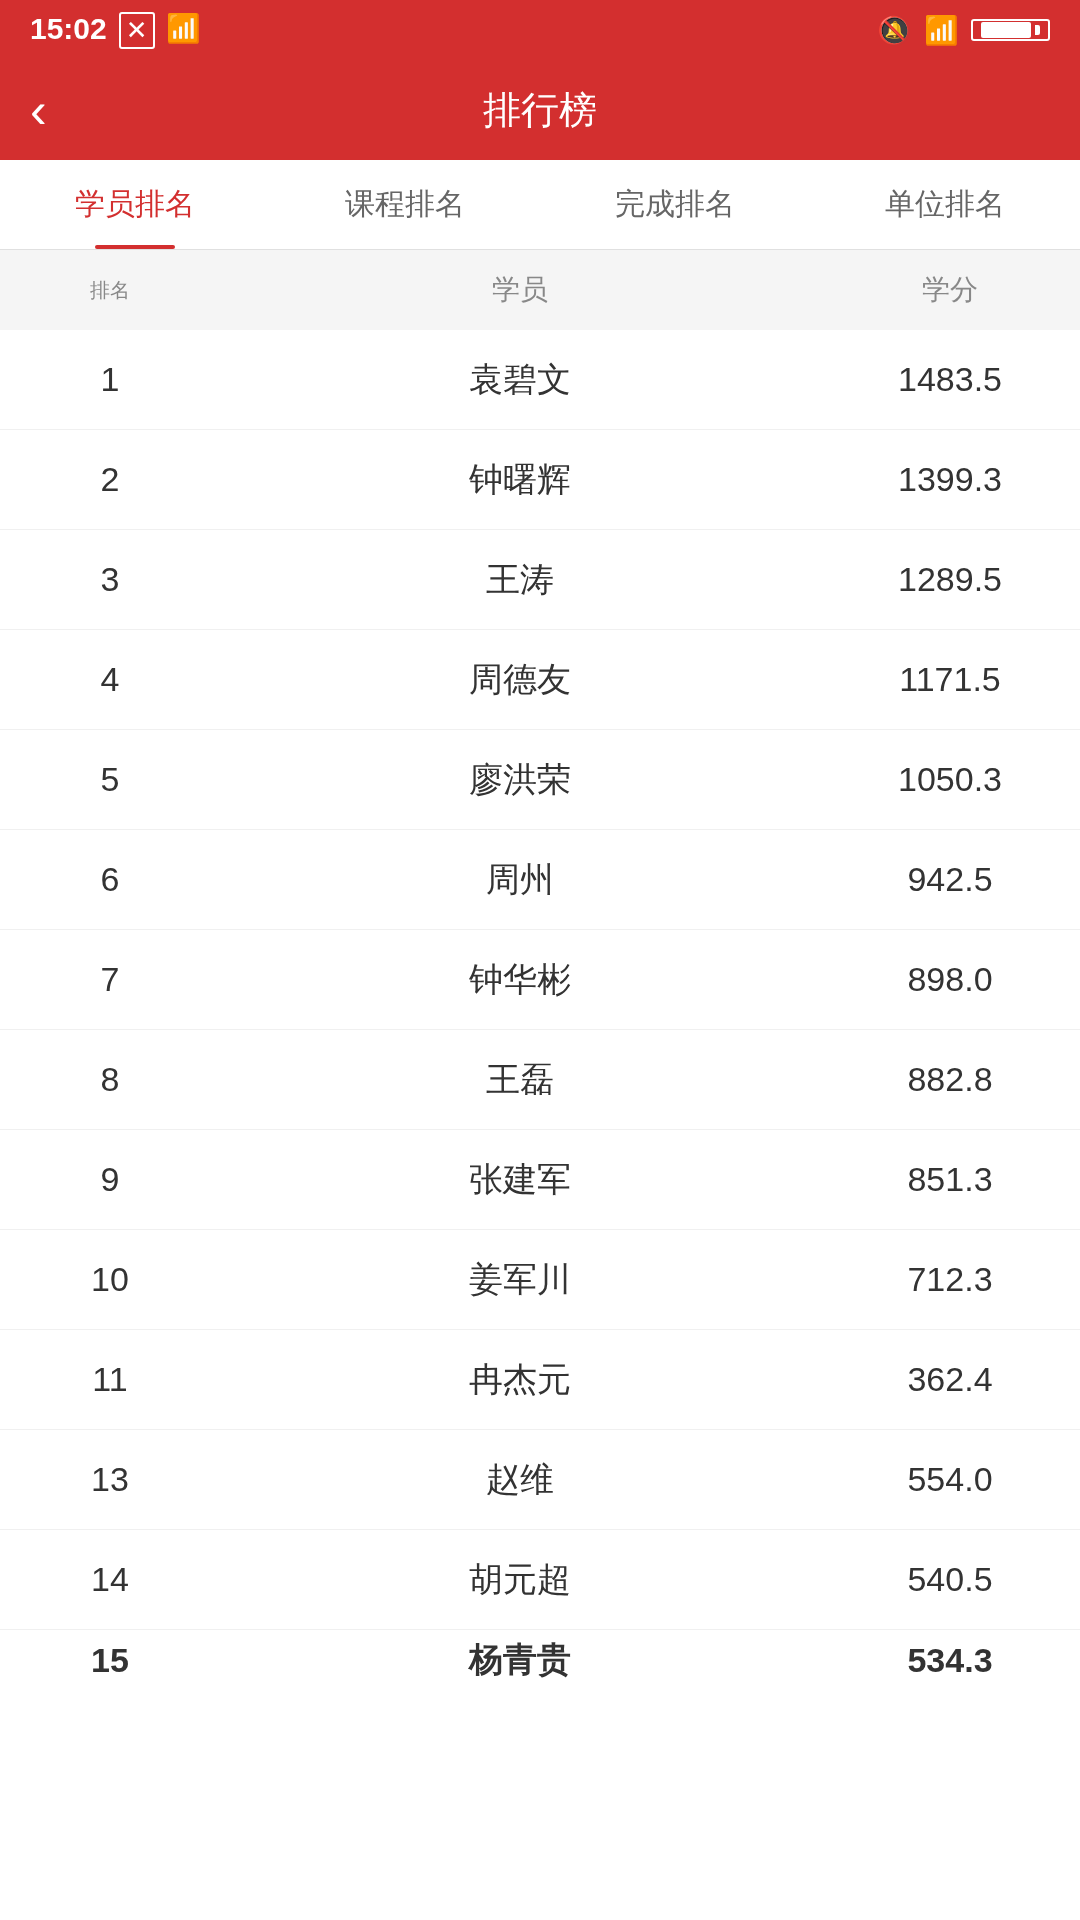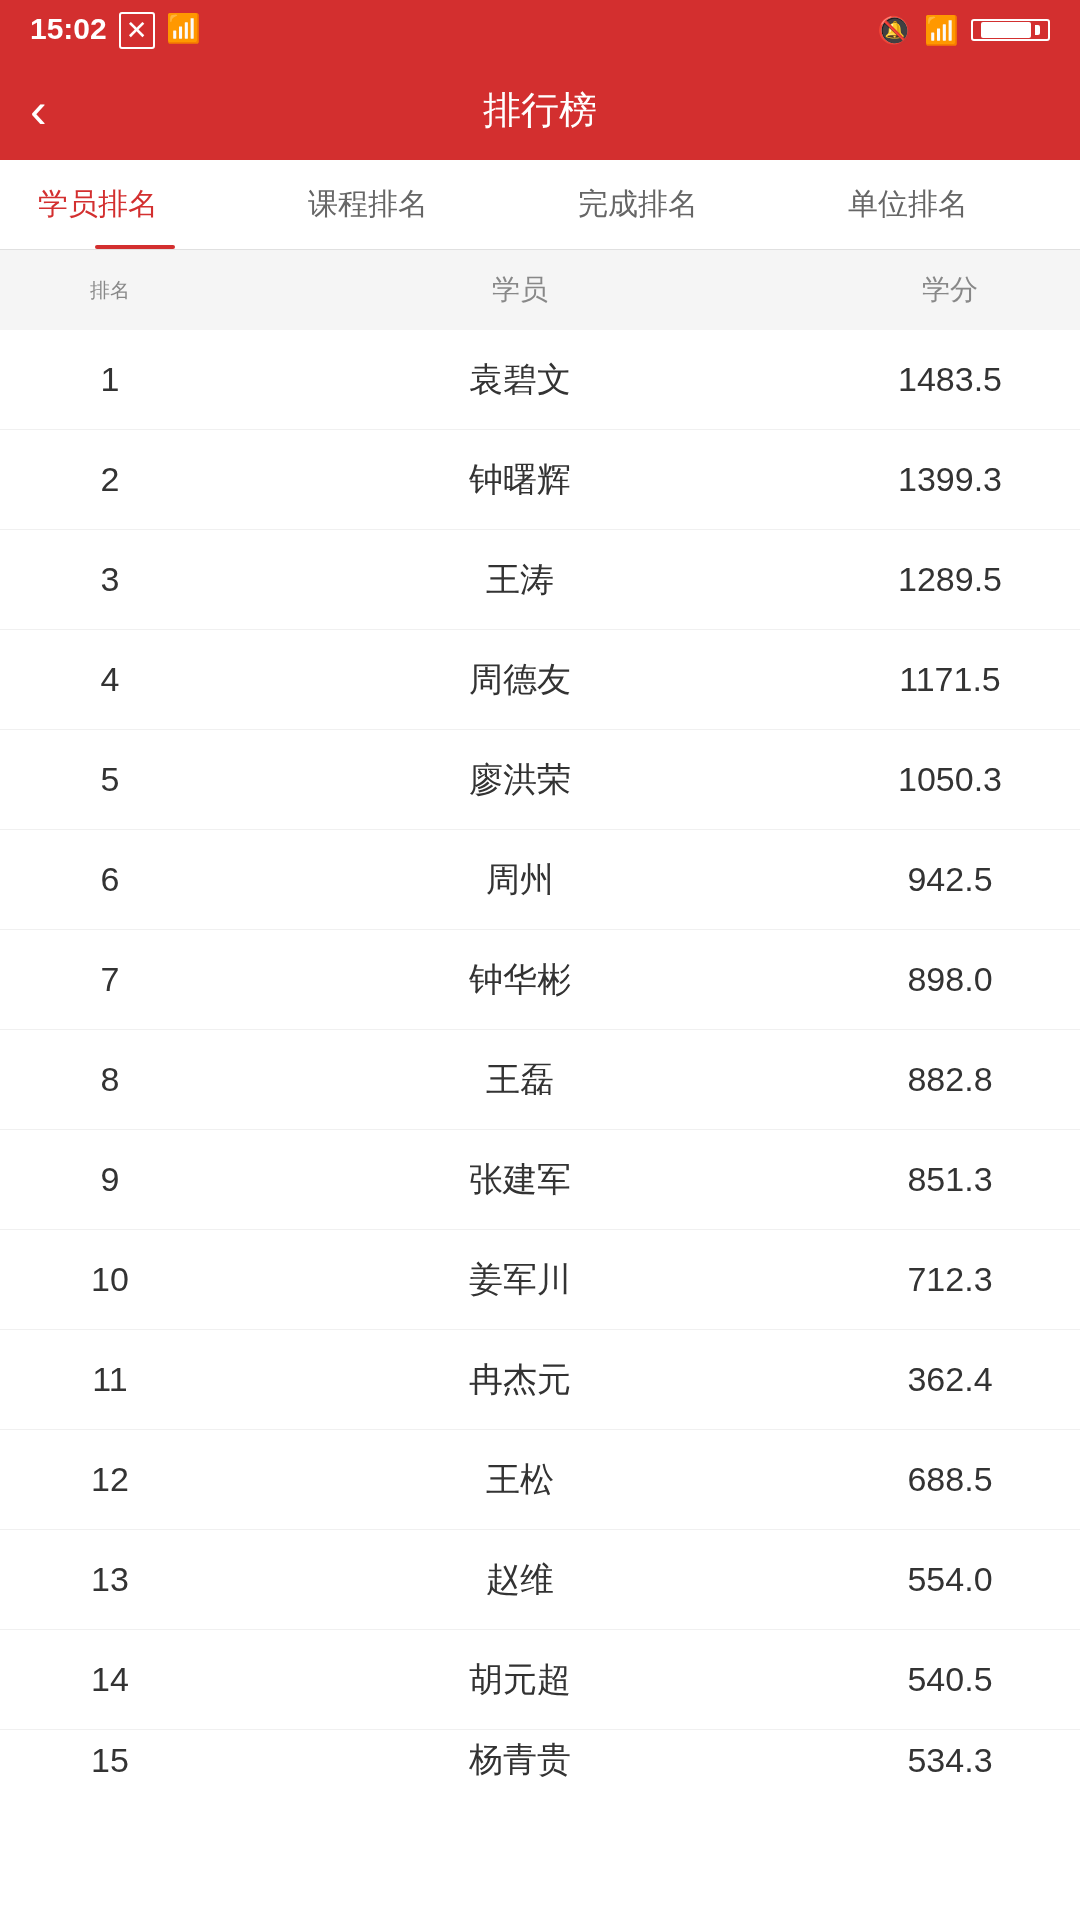--- a/index.html
+++ b/index.html
@@ -81,25 +81,25 @@
       height: 90px;
       background: #fff;
       display: flex;
       border-bottom: 1px solid #e0e0e0;
     }
 
     .tab-item {
       flex: 1;
       display: flex;
       align-items: center;
+      justify-content: center;
       font-size: 30px;
       color: #666;
       position: relative;
       cursor: pointer;
-      padding-left: 38px;
     }
 
     .tab-item.active {
       color: #d32f2f;
       font-weight: 500;
     }
 
     .tab-item.active::after {
       content: '';
       position: absolute;
@@ -147,20 +147,21 @@
       width: 100%;
       height: 100px;
       display: flex;
       align-items: center;
       border-bottom: 1px solid #f0f0f0;
       background: #fff;
     }
 
     .table-row:last-child {
       border-bottom: none;
+      font-weight: bold;
     }
 
     .row-rank {
       width: 220px;
       text-align: center;
       font-size: 34px;
       color: #333;
     }
 
     .row-name {
@@ -283,25 +284,20 @@
       <div class="row-rank">10</div>
       <div class="row-name">姜军川</div>
       <div class="row-score">712.3</div>
     </div>
     <div class="table-row">
       <div class="row-rank">11</div>
       <div class="row-name">冉杰元</div>
       <div class="row-score">362.4</div>
     </div>
     <div class="table-row">
-      <div class="row-rank">12</div>
-      <div class="row-name">王松</div>
-      <div class="row-score">688.5</div>
-    </div>
-    <div class="table-row">
       <div class="row-rank">13</div>
       <div class="row-name">赵维</div>
       <div class="row-score">554.0</div>
     </div>
     <div class="table-row">
       <div class="row-rank">14</div>
       <div class="row-name">胡元超</div>
       <div class="row-score">540.5</div>
     </div>
     <div class="table-row partial">

